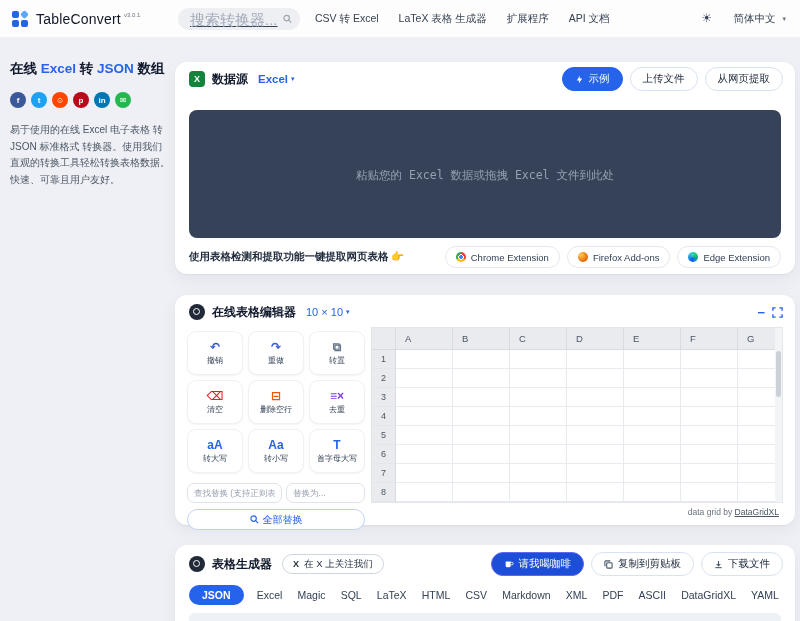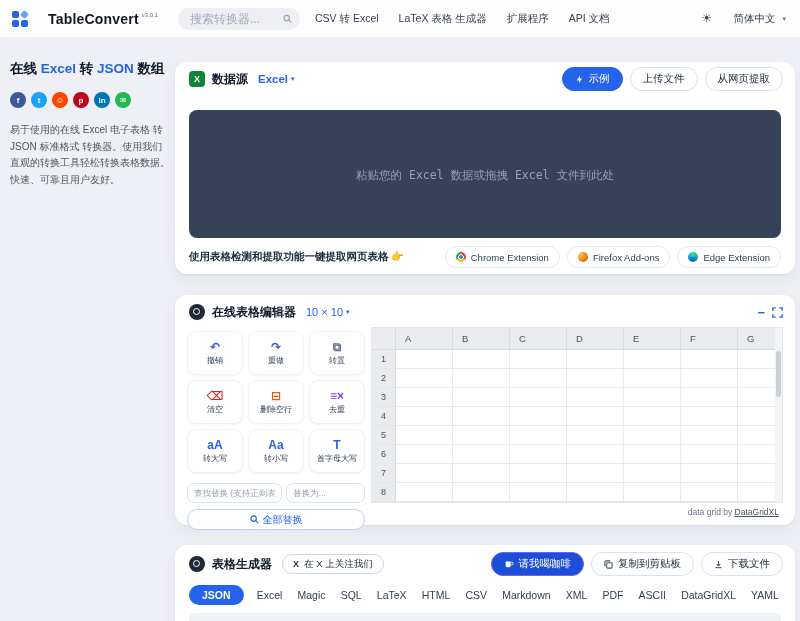--- a/index.html
+++ b/index.html
@@ -11,25 +11,25 @@
   button { font-family:inherit; cursor:pointer; }
   input { font-family:inherit; outline:none; }
 
   
   .header { position:absolute; top:0; left:0; width:800px; height:38px; background:#fdfdfe;
             display:flex; align-items:center; border-bottom:1px solid #f0f2f6; }
   .logo-wrap { display:flex; align-items:center; margin-left:12px; }
   .logo-mark { width:16px; height:16px; display:grid; grid-template-columns:7px 7px; grid-template-rows:7px 7px; gap:2px; }
   .logo-sq { border-radius:2px; background:#2563eb; }
   .logo-sq.lt { background:#60a5fa; transform:rotate(45deg) scale(.9); }
-  .logo-text { font-size:14px; font-weight:bold; color:#111827; margin-left:20px; letter-spacing:.2px; }
+  .logo-text { font-size:14px; font-weight:normal; color:#111827; margin-left:8px; letter-spacing:.2px; }
   .logo-ver { font-size:6px; color:#6b7280; margin-left:3px; margin-bottom:8px; }
   .search-box { position:absolute; left:178px; top:8px; width:122px; height:22px; background:#edeff3;
                 border-radius:999px; display:flex; align-items:center; padding:0 8px 0 12px; }
-  .search-box input { border:0; background:transparent; width:100%; font-size:12px; color:#374151; }
+  .search-box input { border:0; background:transparent; width:100%; font-size:15px; color:#374151;text-decoration:underline; }
   .search-box input::placeholder { color:#a3abb8; }
   .nav { position:absolute; left:315px; top:0; height:38px; display:flex; align-items:center; gap:20px; }
   .nav-link { font-size:10.5px; color:#374151; text-decoration:none; white-space:nowrap; cursor:pointer; }
   .theme-toggle { position:absolute; right:88px; top:11px; font-size:12px; color:#374151; background:none; border:0; }
   .lang { position:absolute; right:14px; top:12px; font-size:10.5px; color:#374151; display:flex; align-items:center; gap:7px; cursor:pointer; }
   .chev { font-size:7px; color:#6b7280; }
 
   
   .sidebar { position:absolute; left:10px; top:60px; width:160px; }
   .side-title { font-size:13.5px; font-weight:bold; color:#0f172a; line-height:1.35; }

